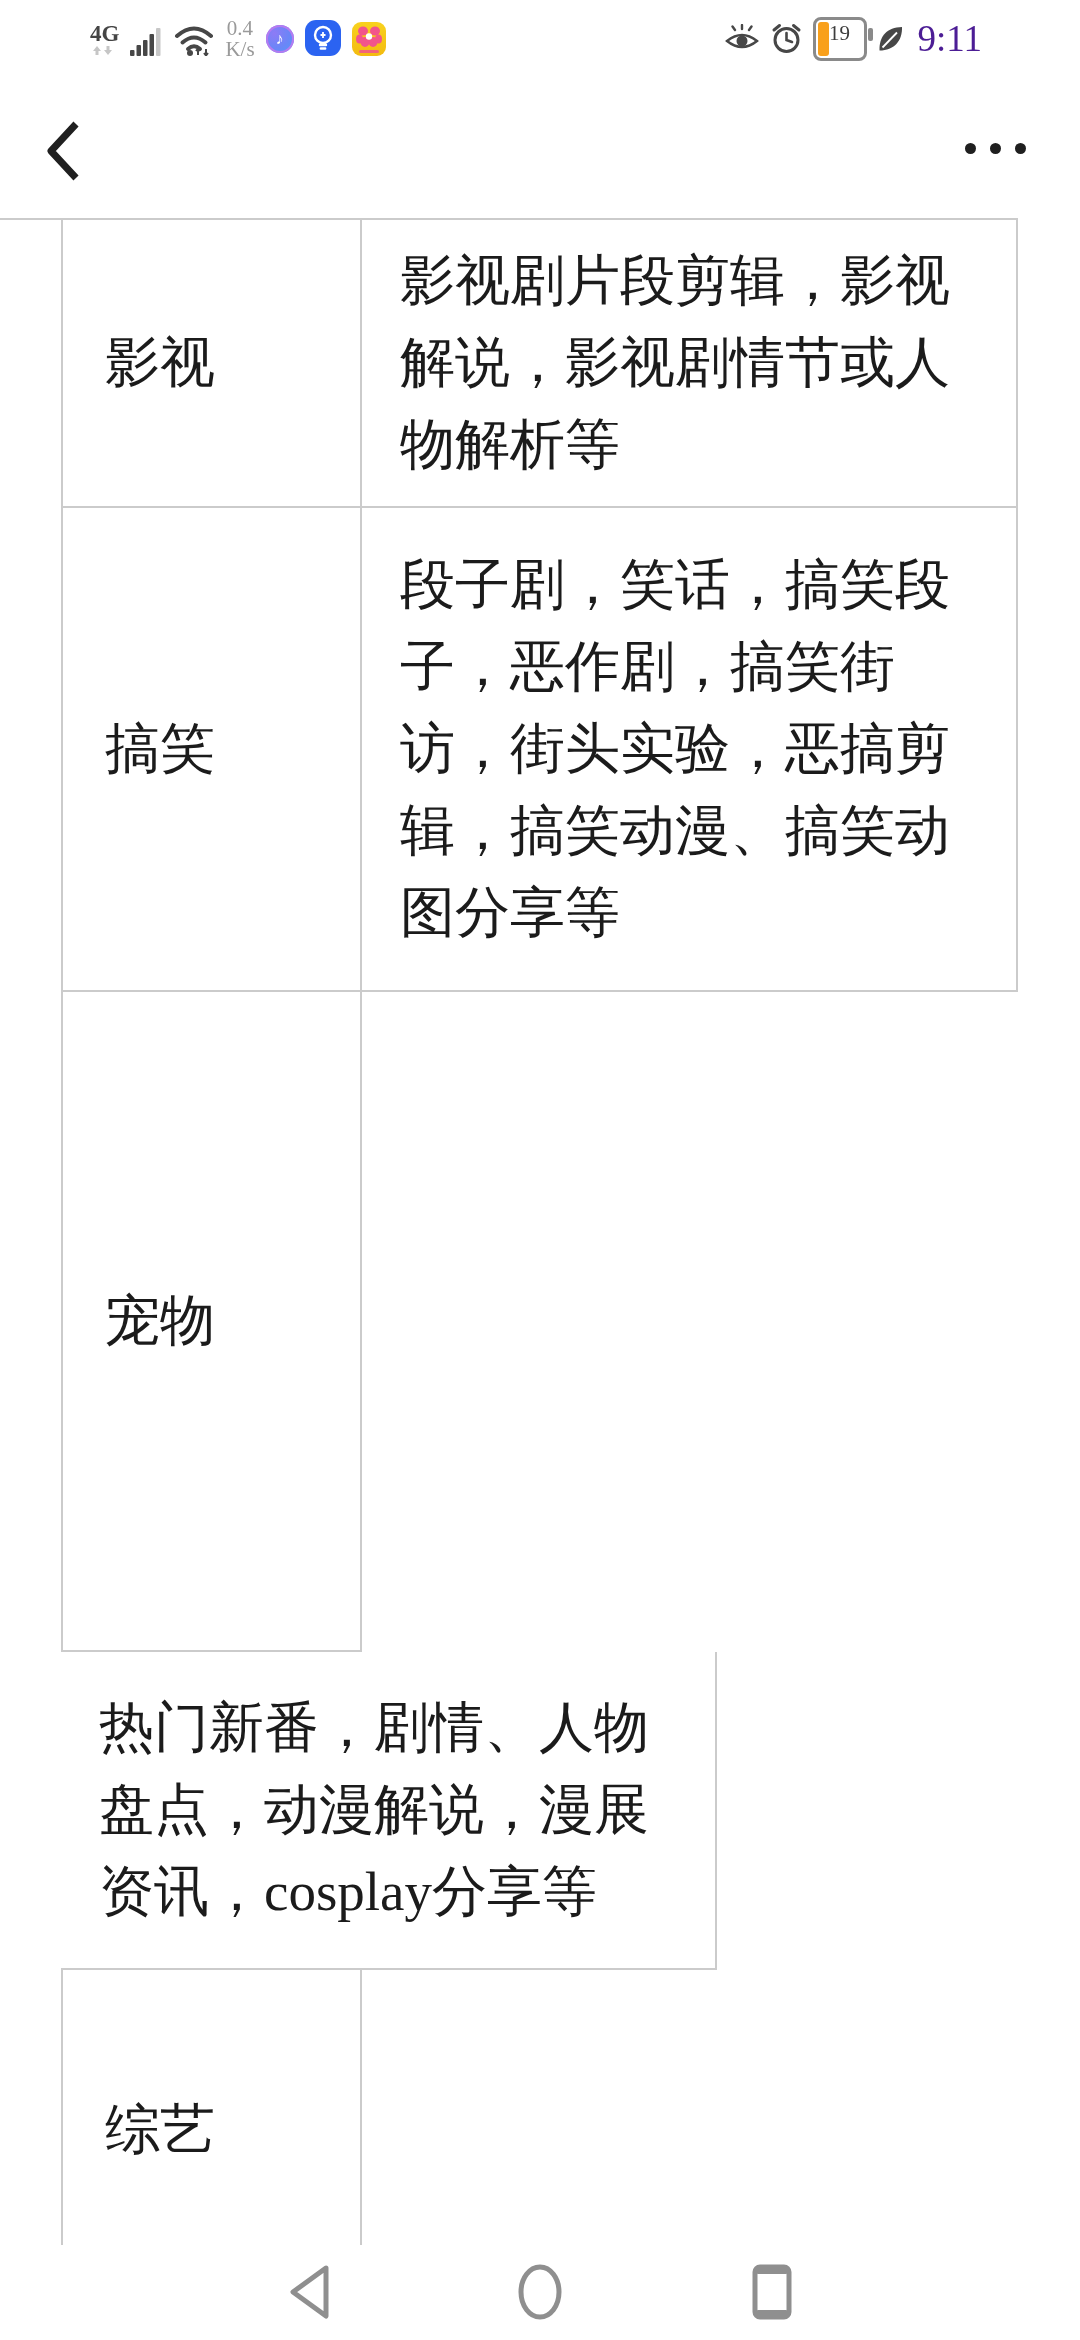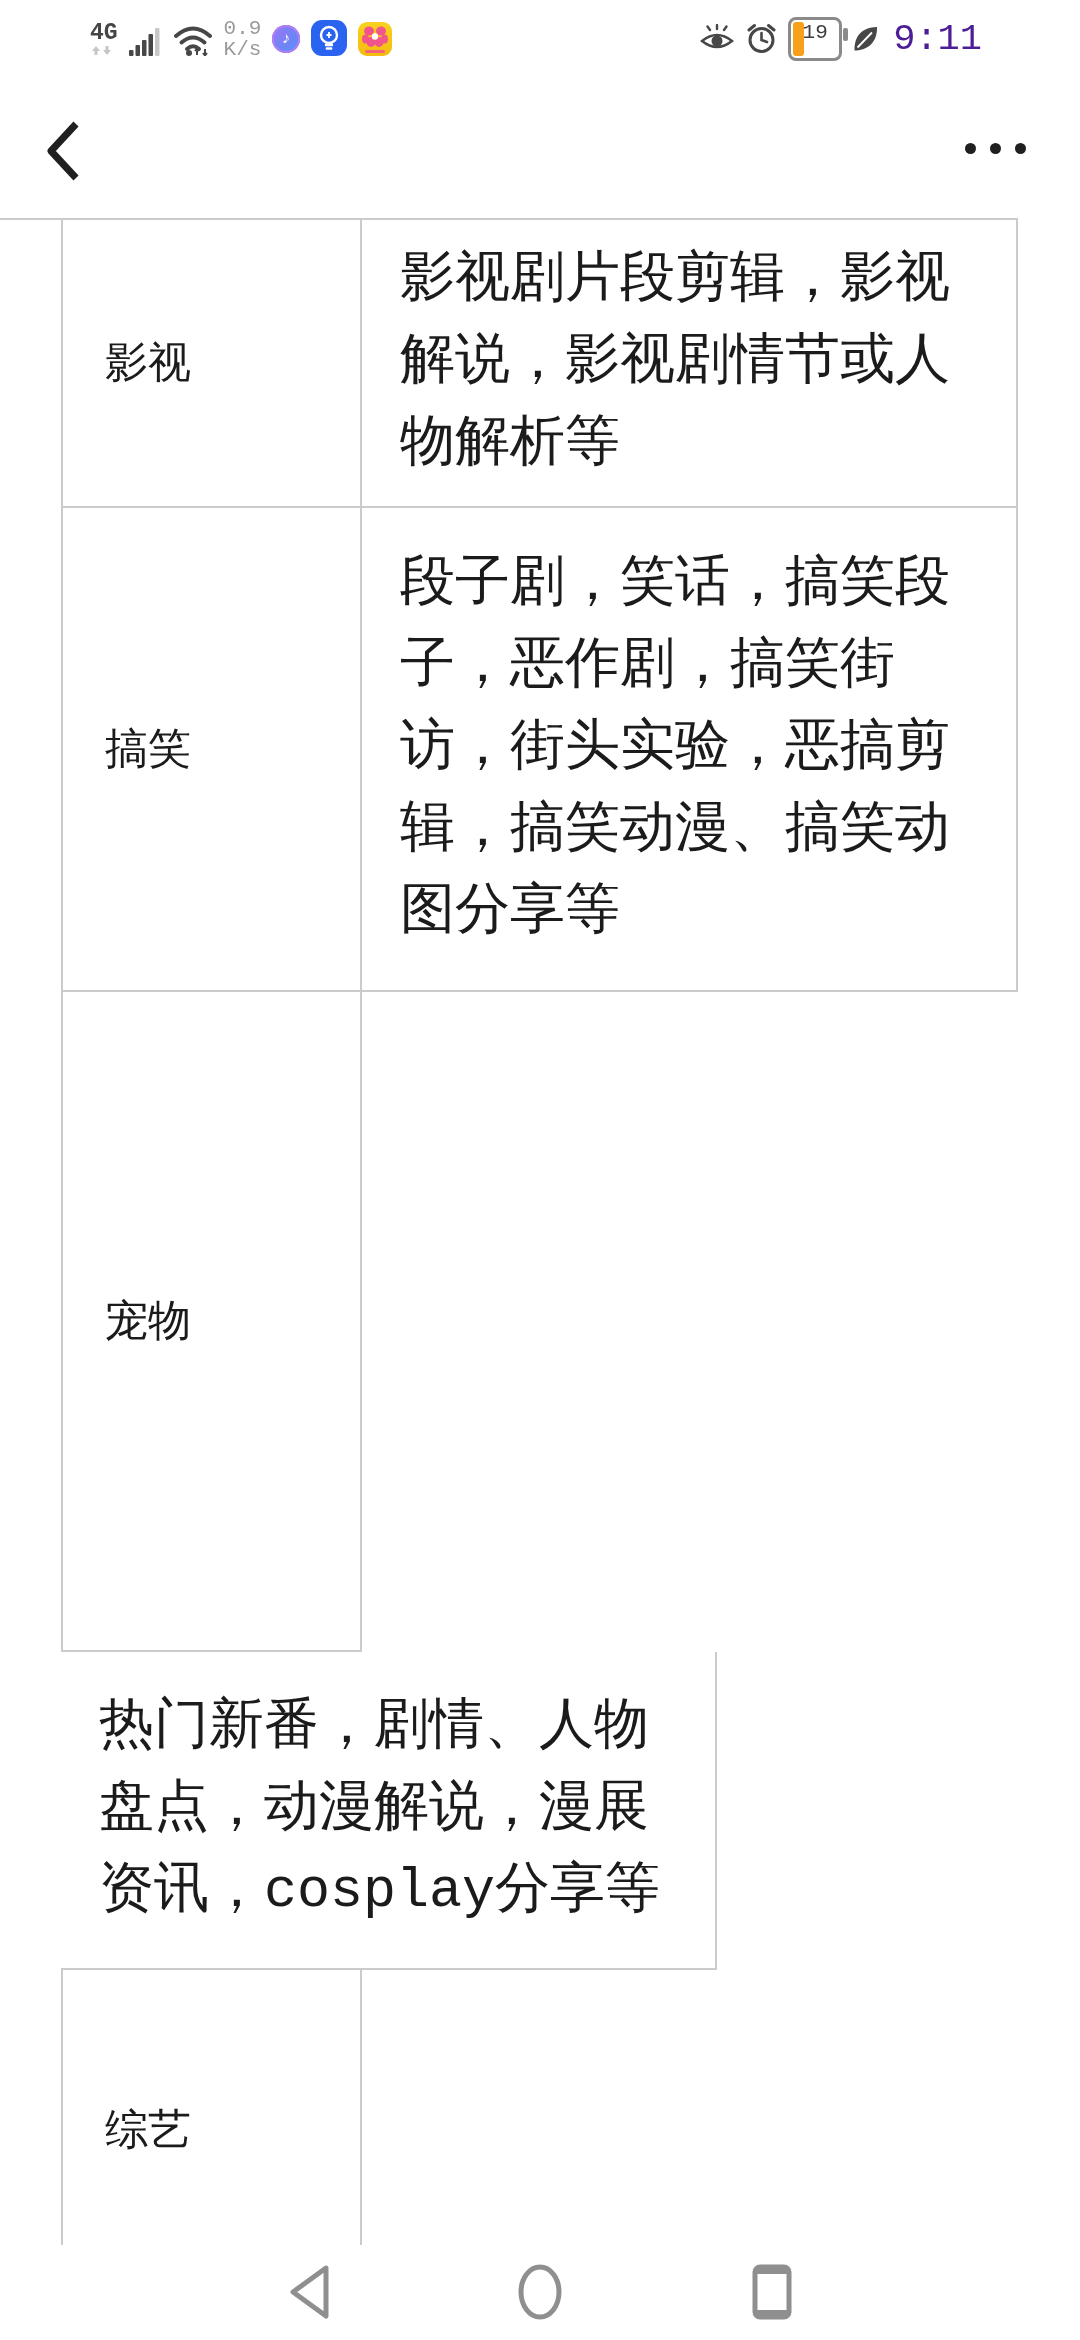--- a/index.html
+++ b/index.html
@@ -1,17 +1,17 @@
 <!DOCTYPE html>
 <html><head>
 <meta charset="utf-8">
 <style>
   html,body{margin:0;padding:0;background:#333;}
   .screen{position:relative;width:1080px;height:2340px;background:#ffffff;
-          font-family:Liberation Mono, monospace;overflow:hidden;}
+          font-family:Liberation Serif, serif;overflow:hidden;}
 
   
   .status-bar{position:absolute;left:0;top:0;width:1080px;height:63px;background:#fff;}
   .sb-left{position:absolute;left:90px;top:0;height:56px;display:flex;align-items:flex-end;gap:11px;}
   .sb-right{position:absolute;right:98px;top:0;height:63px;display:flex;align-items:center;gap:10px;padding-top:14px;box-sizing:border-box;}
   .net-block{display:flex;flex-direction:column;align-items:center;line-height:1;}
   .net-label{font-size:23px;font-weight:bold;color:#454545;letter-spacing:0;}
   .speed-block{display:flex;flex-direction:column;align-items:center;line-height:21px;font-size:21px;color:#9a9a9a;margin-bottom:-4px;}
   .app-icon{border-radius:10px;display:flex;align-items:center;justify-content:center;position:relative;}
   .icon-music{width:28px;height:28px;border-radius:50%;margin-bottom:3px;
@@ -31,21 +31,21 @@
   .back-btn{position:absolute;left:46px;top:57px;width:34px;height:62px;cursor:pointer;}
   .more-btn{position:absolute;left:965px;top:80px;display:flex;gap:14px;cursor:pointer;}
   .dot{width:11px;height:11px;border-radius:50%;background:#1f1f1f;}
 
   
   .cat-table{position:absolute;left:0;top:218px;width:1018px;border-top:2px solid #cbcbcb;}
   .row{display:flex;}
   .cell-pad{width:61px;}
   .cell-cat{box-sizing:border-box;width:301px;border-left:2px solid #cbcbcb;border-right:2px solid #cbcbcb;
             border-bottom:2px solid #cbcbcb;display:flex;align-items:center;padding-left:42px;
-            font-size:43px;color:#1b1b1b;}
+            font-size:55px;color:#1b1b1b;}
   .cell-desc{box-sizing:border-box;width:656px;border-right:2px solid #cbcbcb;border-bottom:2px solid #cbcbcb;
              display:flex;align-items:center;padding:16px 38px;font-size:55px;line-height:82px;color:#1b1b1b;
              line-break:strict;word-break:normal;overflow-wrap:break-word;}
   .h1{height:288px}.h2{height:484px}.h3{height:660px}.h4{height:318px}.h5{height:322px}
 
   
   .bottom-nav{position:absolute;left:0;top:2245px;width:1080px;height:95px;background:#fff;z-index:10;}
   .nav-ico{position:absolute;top:17px;cursor:pointer;}
   .nav-back{left:284px;} .nav-home{left:517px;} .nav-recents{left:751px;}
 </style>
@@ -72,21 +72,21 @@
       </svg>
       <svg width="40" height="32" viewBox="0 0 40 32">
         <path d="M3 12 Q20 -3 37 12" stroke="#474747" stroke-width="4" fill="none" stroke-linecap="round"></path>
         <path d="M8.5 18.5 Q20 8.5 31.5 18.5" stroke="#474747" stroke-width="4" fill="none" stroke-linecap="round"></path>
         <path d="M14 25 Q20 19.5 26 25" stroke="#474747" stroke-width="4" fill="none" stroke-linecap="round"></path>
         <circle cx="16" cy="29" r="3" fill="#474747"></circle>
         <path d="M24 31 L24 25 M22 27 L24 24.5 L26 27" stroke="#474747" stroke-width="2" fill="none"></path>
         <path d="M32 25 L32 31 M30 29 L32 31.5 L34 29" stroke="#474747" stroke-width="2" fill="none"></path>
       </svg>
       <div class="speed-block">
-        <span>0.9</span>
+        <span>0.4</span>
         <span>K/s</span>
       </div>
       <div class="app-icon icon-music">
         <span>♪</span>
       </div>
       <div class="app-icon icon-bulb">
         <svg width="26" height="28" viewBox="0 0 26 28">
           <circle cx="13" cy="11" r="8" stroke="#ffffff" stroke-width="2.4" fill="none"></circle>
           <path d="M13 8 L13 14 M10.5 11 L15.5 11" stroke="#ffffff" stroke-width="1.8"></path>
           <path d="M10 21 H16 M10.8 24.5 H15.2" stroke="#ffffff" stroke-width="2.4" stroke-linecap="round"></path>

